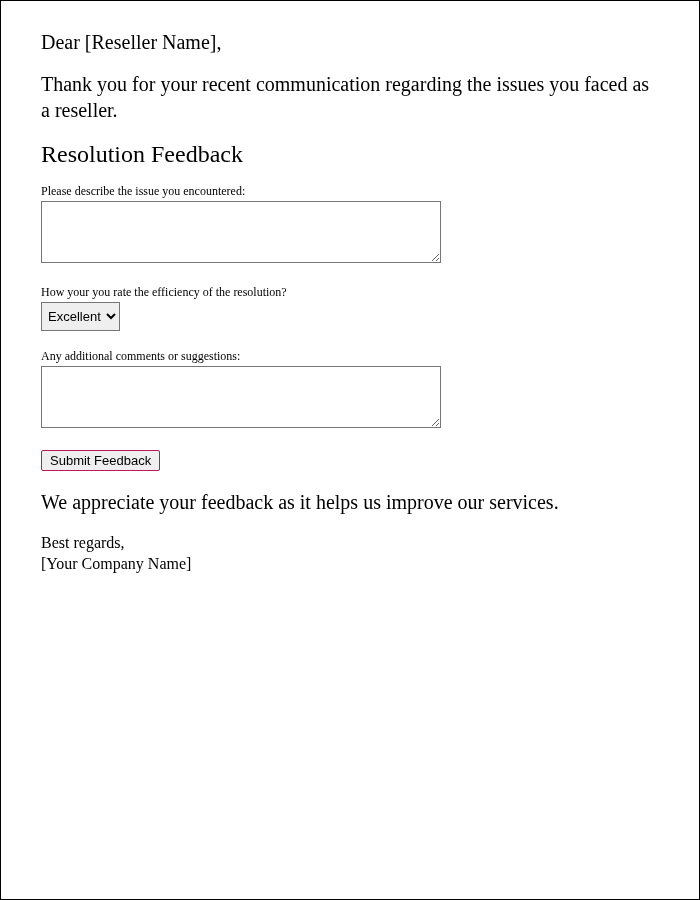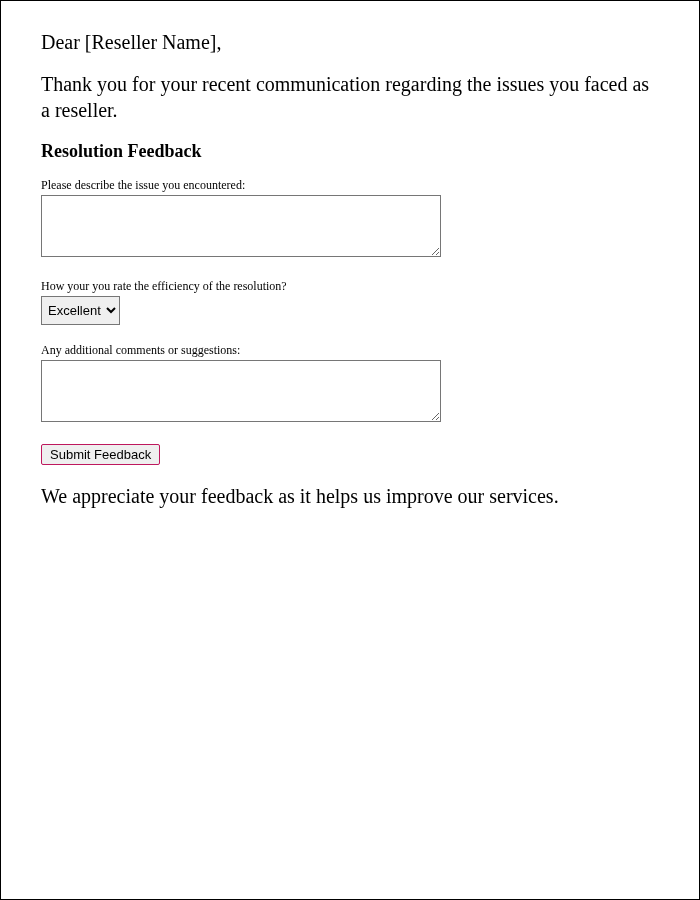--- a/index.html
+++ b/index.html
@@ -18,22 +18,22 @@
       border: 1px solid #000;
       margin: 0;
       padding: 28px 40px;
     }
     h1 {
       font-size: 30px;
       font-weight: bold;
       margin: 4px 0 18px 0;
     }
     h2 {
-      font-size: 18px;
-      font-weight: bold;
+      font-size: 24px;
+      font-weight: normal;
       margin: 18px 0 16px 0;
     }
     p {
       font-size: 20px;
       margin: 0 0 16px 0;
       line-height: 1.3;
     }
     label {
       display: block;
       font-size: 12px;
@@ -103,14 +103,18 @@
     <label>Any additional comments or suggestions:</label>
     <textarea value="" style=""></textarea>
   </div>
 
   <div class="field-group">
     <button>Submit Feedback</button>
   </div>
 
   <p>We appreciate your feedback as it helps us improve our services.</p>
 
+  <div class="closing">
+    <div class="closing-line">Best regards,</div>
+    <div class="closing-line">[Your Company Name]</div>
+  </div>
 
 </div>
 
 </body></html>

